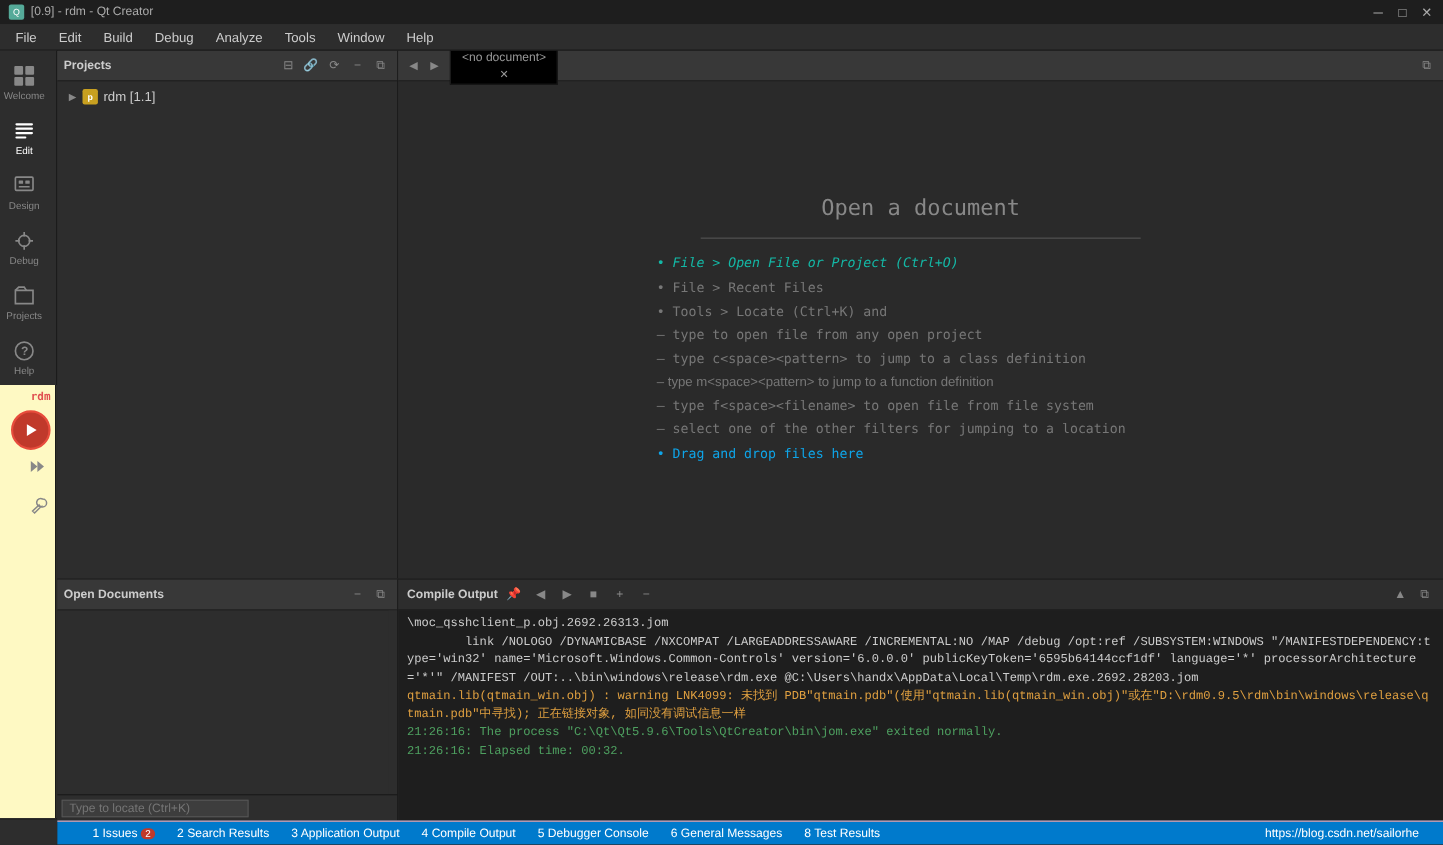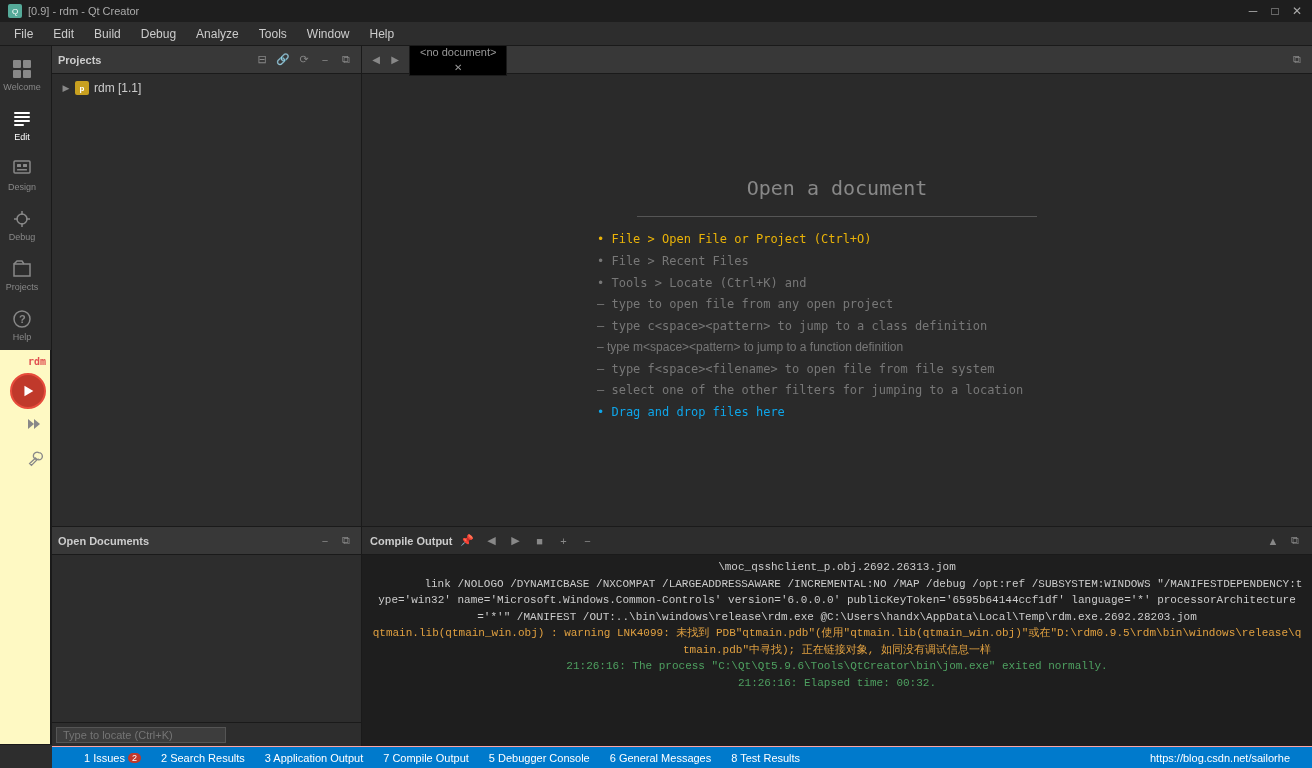--- a/index.html
+++ b/index.html
@@ -296,21 +296,21 @@
     }
 
     #compile-content {
       flex: 1;
       overflow-y: auto;
       padding: 4px 8px;
       font-family: 'Courier New', monospace;
       font-size: 11px;
       line-height: 1.5;
     }
-    .compile-line { color: #ccc; white-space: pre-wrap; word-break: break-all; text-align: center; }
+    .compile-line { color: #ccc; white-space: pre-wrap; word-break: break-all; }
     .compile-line.warning { color: #e0a040; }
     .compile-line.success { color: #4ea060; }
 
     
     #statusbar {
       height: 22px;
       background: #007acc;
       display: flex;
       align-items: center;
       padding: 0 22px;
@@ -533,21 +533,21 @@
           <div class="editor-tab">
             <span>&lt;no document&gt;</span>
             <span class="tab-close">✕</span>
           </div>
           <div class="tab-expand">⧉</div>
         </div>
         <div id="editor-content">
           <div id="open-doc-title">Open a document</div>
           <div id="open-doc-divider"></div>
           <div class="doc-hint" id="doc-hints-container">
-              <div style="font-family: monospace; font-size: 12px; color: #eab308; line-height: 1.8;">• File &gt; Open File or Project (Ctrl+O)</div>
+              <div style="font-family: monospace; font-size: 12px; color: #14b8a6; line-height: 1.8; font-style: italic;">• File &gt; Open File or Project (Ctrl+O)</div>
               <div style="font-family: monospace; font-size: 12px; color: rgb(119, 119, 119); line-height: 1.8;">• File &gt; Recent Files</div>
               <div style="font-family: monospace; font-size: 12px; color: rgb(119, 119, 119); line-height: 1.8;">• Tools &gt; Locate (Ctrl+K) and</div>
               <div style="font-family: monospace; font-size: 12px; color: rgb(119, 119, 119); line-height: 1.8;">  – type to open file from any open project</div>
               <div style="font-family: monospace; font-size: 12px; color: rgb(119, 119, 119); line-height: 1.8;">  – type c&lt;space&gt;&lt;pattern&gt; to jump to a class definition</div>
               <div style="font-family: Liberation Sans, sans-serif; font-size: 12px; color: rgb(119, 119, 119); line-height: 1.8;">  – type m&lt;space&gt;&lt;pattern&gt; to jump to a function definition</div>
               <div style="font-family: monospace; font-size: 12px; color: rgb(119, 119, 119); line-height: 1.8;">  – type f&lt;space&gt;&lt;filename&gt; to open file from file system</div>
               <div style="font-family: monospace; font-size: 12px; color: rgb(119, 119, 119); line-height: 1.8;">  – select one of the other filters for jumping to a location</div>
               <div style="font-family: monospace; font-size: 12px; color: #0ea5e9; line-height: 1.8;">• Drag and drop files here</div>
             </div>
         </div>
@@ -603,21 +603,21 @@
         </div>
       </div>
     </div>
 
     <div id="statusbar">
       <div id="statusbar-tabs">
 
       <div class="status-tab">1 Issues<span class="badge">2</span></div>
           <div class="status-tab">2 Search Results</div>
           <div class="status-tab">3 Application Output</div>
-          <div class="status-tab">7 Compile Output</div>
+          <div class="status-tab">4 Compile Output</div>
           <div class="status-tab">5 Debugger Console</div>
           <div class="status-tab">6 General Messages</div>
           <div class="status-tab">8 Test Results</div>
         </div>
       <div id="statusbar-right">https://blog.csdn.net/sailorhe</div>
     </div>
   </div>
 </div>
 
 </body></html>

